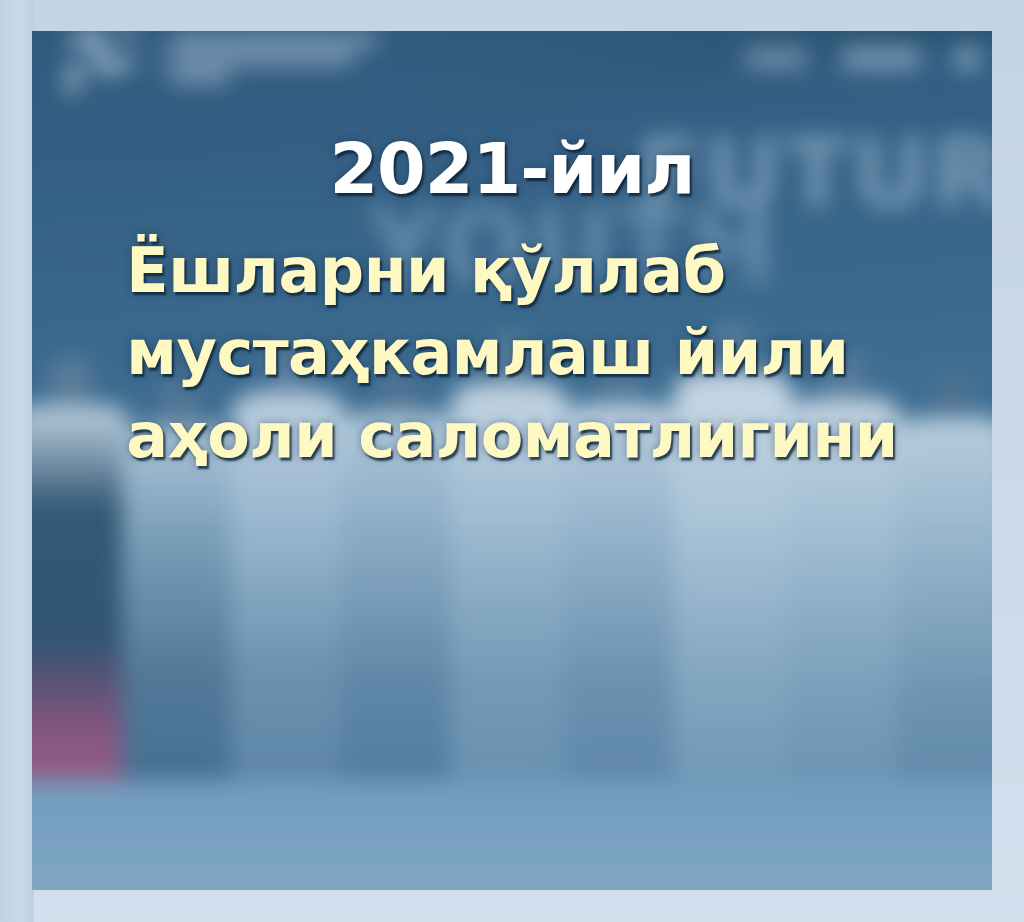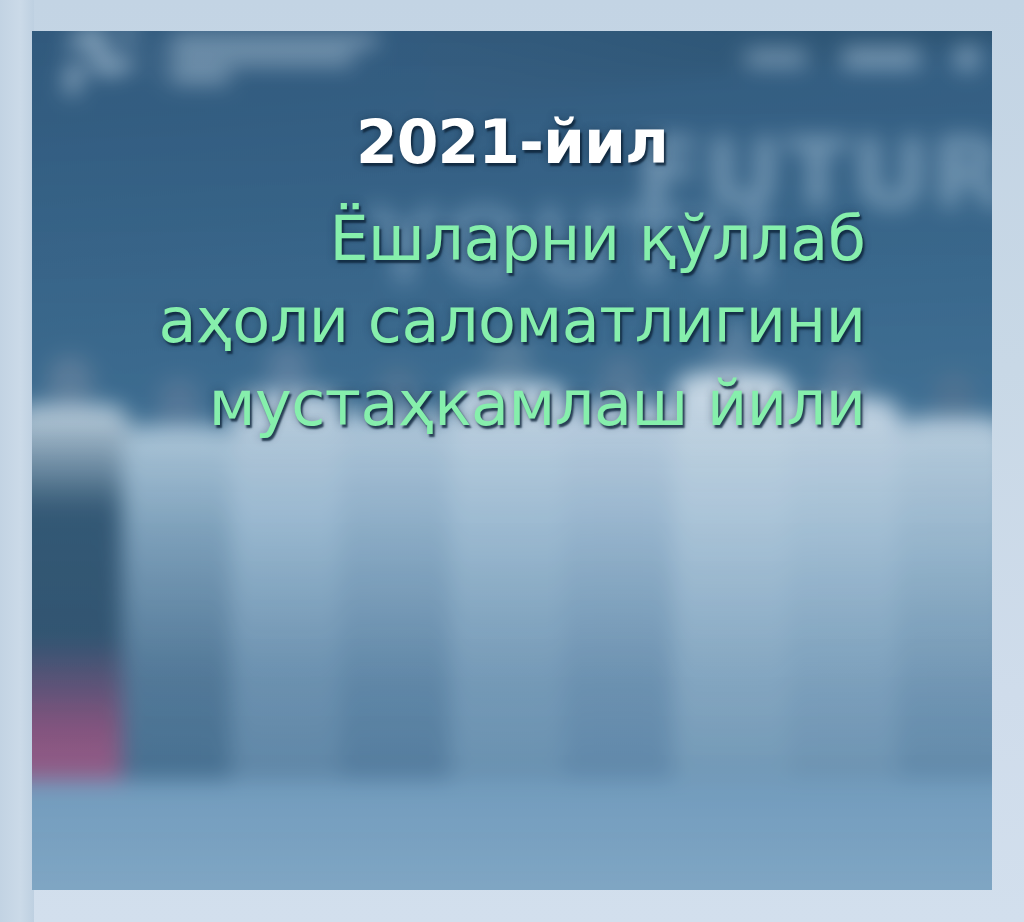--- a/index.html
+++ b/index.html
@@ -192,36 +192,36 @@
   
   .caption {
     position: absolute;
     inset: 0;
     display: flex;
     flex-direction: column;
     align-items: center;
     pointer-events: none;
   }
   .headline {
-    margin-top: 81px;
-    font-size: 60px;
+    margin-top: 103px;
+    font-size: 70px;
     font-weight: 700;
     color: #ffffff;
     letter-spacing: -1px;
     line-height: 1;
     text-shadow:
        2px 3px 2px rgba(14,36,58,.85),
        0 0 9px rgba(16,40,64,.45);
   }
   .subtitle {
     margin-top: 26px;
     font-size: 62px;
-    font-weight: 400;
-    color: #86efac;
-    text-align: right;
+    font-weight: 700;
+    color: #fef9c3;
+    text-align: left;
     line-height: 1.33;
     letter-spacing: -0.5px;
     text-shadow:
        2px 3px 2px rgba(14,36,58,.82),
        0 0 8px rgba(16,40,64,.42);
   }
   .subtitle .ln { display: block; white-space: nowrap; }
 </style>
 </head>
 <body>
@@ -311,19 +311,19 @@
         </div>
       </div>
     </div>
 
     <div class="photo-tint"></div>
 
     <div class="caption">
       <div class="headline">2021-йил</div>
       <div class="subtitle">
         <span class="ln">Ёшларни қўллаб</span>
+        <span class="ln">мустаҳкамлаш йили</span>
         <span class="ln">аҳоли саломатлигини</span>
-        <span class="ln">мустаҳкамлаш йили</span>
       </div>
     </div>
 
   </div>
 </div>
 
 </body></html>

